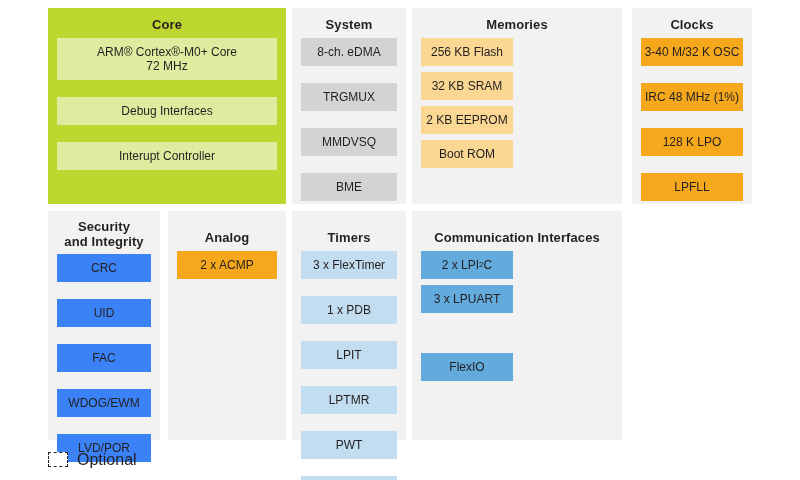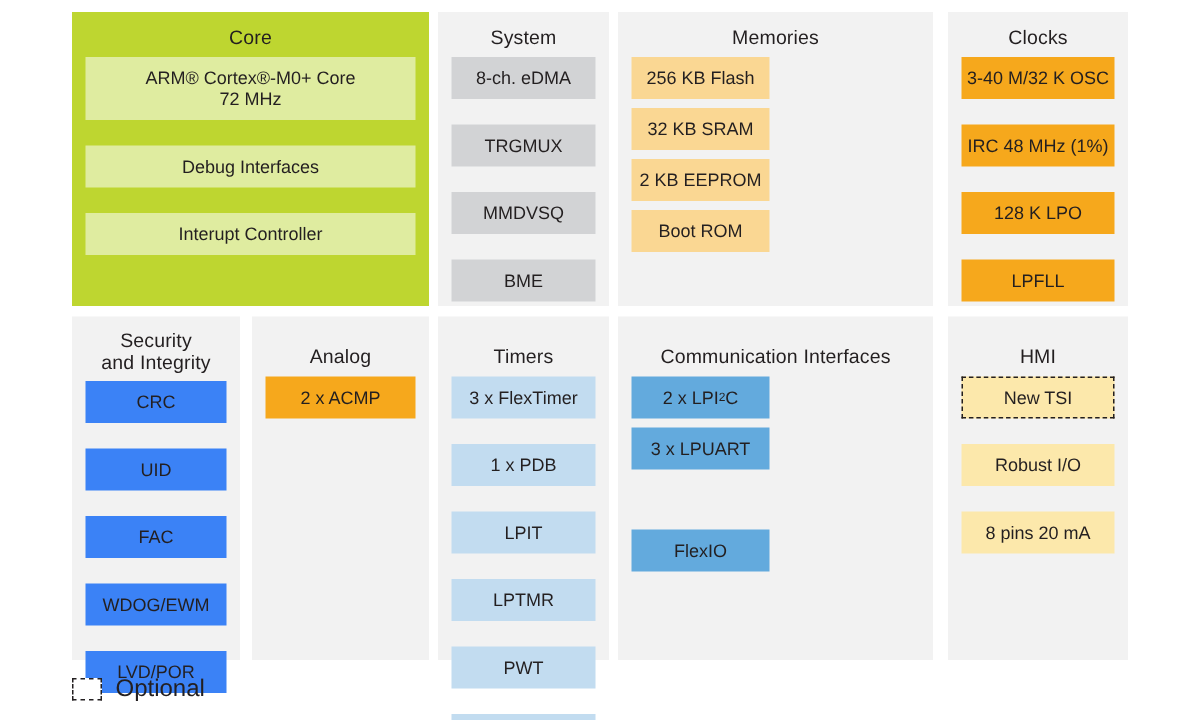--- a/index.html
+++ b/index.html
@@ -20,21 +20,21 @@
     position: absolute;
     background: #f2f2f2;
     box-sizing: border-box;
     padding: 0;
   }
   .panel.core { background: #bed630; }
 
   .panel-title {
     text-align: center;
     font-size: 13px;
-    font-weight: normal;
+    font-weight: bold;
     color: #231f20;
     line-height: 15px;
     padding-top: 9px;
     letter-spacing: .1px;
   }
   .panel-title.two-line { padding-top: 8px; }
 
   .panel-body {
     padding: 6px 9px 8px 9px;
     display: flex;
@@ -178,27 +178,19 @@
   <div class="panel" style="left:412px; top:211px; width:210px; height:229px;">
     <div class="panel-title" style="padding-top:19px;">Communication Interfaces</div>
     <div class="panel-body grid2">
       <div class="blk c-blue half">2 x LPI<sup>2</sup>C</div>
       <div class="blk c-blue half">3 x LPUART</div>
       <div class="blk half" style="background:transparent;"></div>
       <div class="blk c-blue half">FlexIO</div>
     </div>
   </div>
 
-  <div class="panel" style="left:632px; top:211px; width:120px; height:229px;">
-    <div class="panel-title" style="padding-top:19px;">HMI</div>
-    <div class="panel-body">
-      <div class="blk c-yellow dashed">New TSI</div>
-      <div class="blk c-yellow">Robust I/O</div>
-      <div class="blk c-yellow">8 pins 20 mA</div>
-    </div>
-  </div>
 
   <div class="legend">
     <div class="legend-swatch"></div>
     <div class="legend-label">Optional</div>
   </div>
 
 </div>
 
 </body></html>

